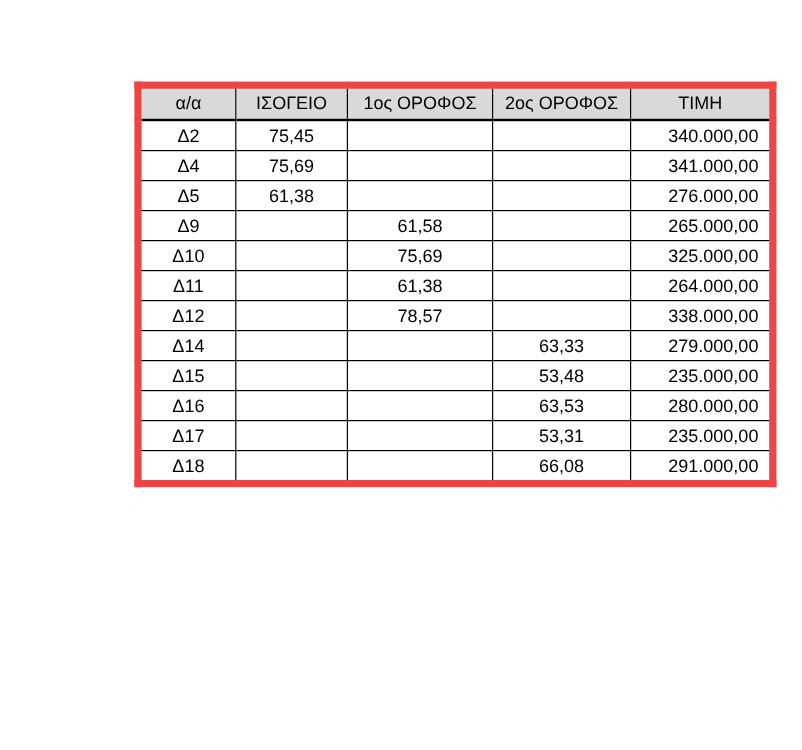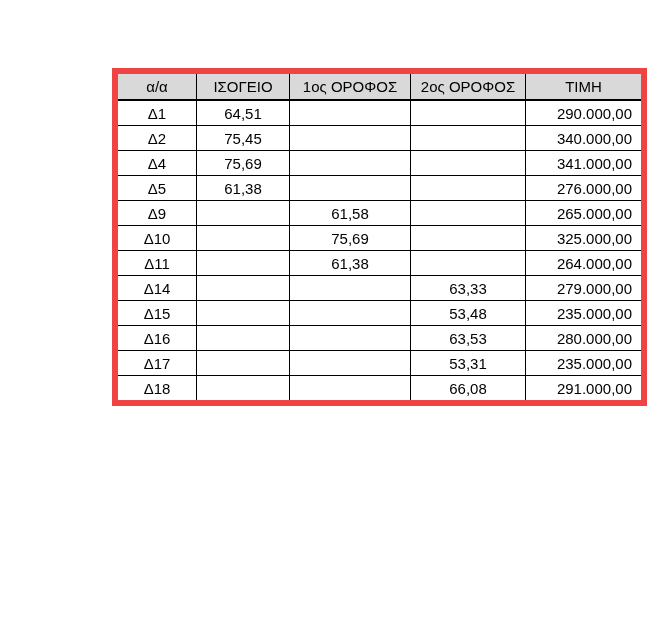--- a/index.html
+++ b/index.html
@@ -61,27 +61,20 @@
       <tr>
           <th class="col-0">α/α</th>
           <th class="col-1">ΙΣΟΓΕΙΟ</th>
           <th class="col-2">1ος ΟΡΟΦΟΣ</th>
           <th class="col-3">2ος ΟΡΟΦΟΣ</th>
           <th class="col-4">ΤΙΜΗ</th>
         </tr>
     </thead>
     <tbody>
         <tr>
-          <td class="col-0">Δ1</td>
-          <td class="col-1">64,51</td>
-          <td class="col-2"></td>
-          <td class="col-3"></td>
-          <td class="col-4">290.000,00</td>
-        </tr>
-        <tr>
           <td class="col-0">Δ2</td>
           <td class="col-1">75,45</td>
           <td class="col-2"></td>
           <td class="col-3"></td>
           <td class="col-4">340.000,00</td>
         </tr>
         <tr>
           <td class="col-0">Δ4</td>
           <td class="col-1">75,69</td>
           <td class="col-2"></td>
@@ -110,20 +103,27 @@
           <td class="col-4">325.000,00</td>
         </tr>
         <tr>
           <td class="col-0">Δ11</td>
           <td class="col-1"></td>
           <td class="col-2">61,38</td>
           <td class="col-3"></td>
           <td class="col-4">264.000,00</td>
         </tr>
         <tr>
+          <td class="col-0">Δ12</td>
+          <td class="col-1"></td>
+          <td class="col-2">78,57</td>
+          <td class="col-3"></td>
+          <td class="col-4">338.000,00</td>
+        </tr>
+        <tr>
           <td class="col-0">Δ14</td>
           <td class="col-1"></td>
           <td class="col-2"></td>
           <td class="col-3">63,33</td>
           <td class="col-4">279.000,00</td>
         </tr>
         <tr>
           <td class="col-0">Δ15</td>
           <td class="col-1"></td>
           <td class="col-2"></td>

